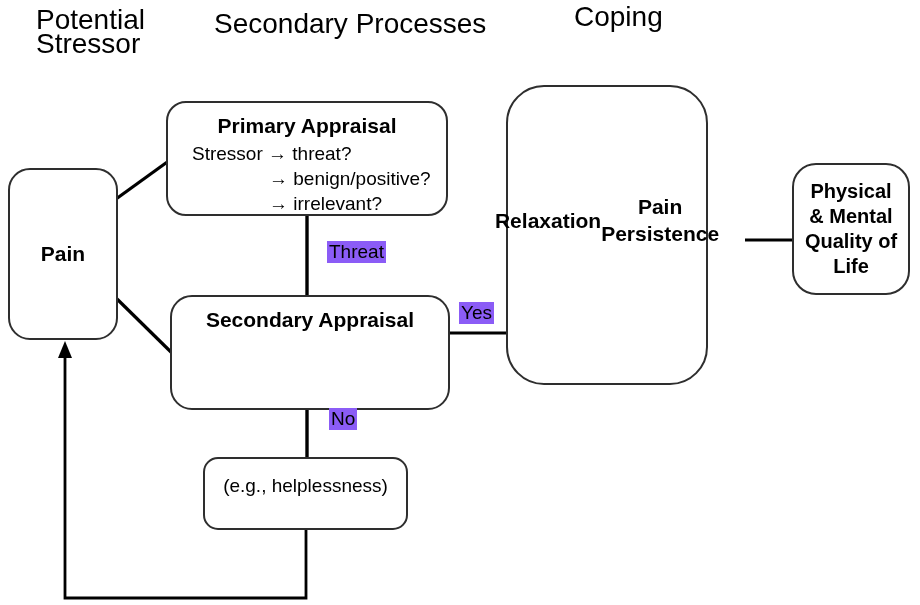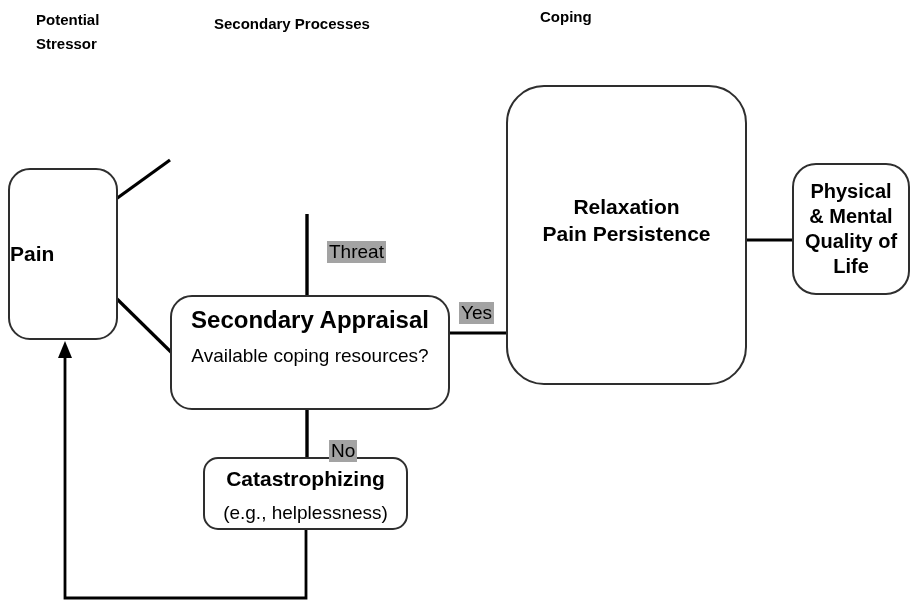--- a/index.html
+++ b/index.html
@@ -8,46 +8,46 @@
     position: relative;
     width: 920px;
     height: 605px;
     background: #ffffff;
     font-family: "Liberation Sans", sans-serif;
     color: #000000;
     overflow: hidden;
   }
   .hdr {
     position: absolute;
-    font-size: 15px;
-    font-weight: bold;
+    font-size: 28px;
+    font-weight: normal;
     line-height: 24px;
     z-index: 3;
   }
   .hdr-potential { left: 36px; top: 8px; width: 108px; }
   .hdr-appraisal { left: 214px; top: 12px; }
-  .hdr-coping    { left: 540px; top: 5px; }
+  .hdr-coping    { left: 574px; top: 5px; }
   .hdr-outcomes  { left: 781px; top: 14px; }
 
   svg.connectors {
     position: absolute;
     left: 0; top: 0;
     z-index: 1;
   }
 
   .node {
     position: absolute;
     background: #ffffff;
     border: 2px solid #2e2e2e;
     z-index: 2;
   }
   .node-pain {
     left: 8px; top: 168px; width: 110px; height: 172px;
     border-radius: 22px;
-    display: flex; align-items: center; 
+    display: flex; align-items: center; justify-content: center;
     font-size: 21px; font-weight: bold;
   }
   .node-primary {
     left: 166px; top: 101px; width: 282px; height: 115px;
     border-radius: 20px;
     padding-top: 9px;
     font-size: 19px;
   }
   .node-primary .title {
     text-align: center; font-size: 21px; font-weight: bold;
@@ -56,60 +56,60 @@
   .node-primary .pline { line-height: 25px; }
   .node-primary .pline.first  { padding-left: 24px; }
   .node-primary .pline.indent { padding-left: 101px; }
 
   .node-secondary {
     left: 170px; top: 295px; width: 280px; height: 115px;
     border-radius: 22px;
     padding-top: 9px;
     text-align: center;
   }
-  .node-secondary .title { font-size: 24px; font-weight: bold; line-height: 28px; }
+  .node-secondary .title { font-size: 21px; font-weight: bold; line-height: 28px; }
   .node-secondary .body  { font-size: 19px; margin-top: 11px; }
 
   .node-catastrophizing {
     left: 203px; top: 457px; width: 205px; height: 73px;
     border-radius: 15px;
     padding-top: 6px;
     text-align: center;
   }
   .node-catastrophizing .title { font-size: 21px; font-weight: bold; line-height: 27px; }
   .node-catastrophizing .body  { font-size: 19px; line-height: 25px; margin-top: 8px; }
 
   .node-coping {
-    left: 506px; top: 85px; width: 241px; height: 300px;
+    left: 506px; top: 85px; width: 202px; height: 300px;
     border-radius: 38px;
-    display: flex; flex-direction: column;
+    display: flex; flex-direction: row;
     align-items: center; justify-content: center;
     padding-bottom: 30px;
     text-align: center;
     font-size: 21px; font-weight: bold; line-height: 27px;
   }
   .node-outcomes {
     left: 792px; top: 163px; width: 118px; height: 132px;
     border-radius: 24px;
     display: flex; align-items: center; justify-content: center;
     text-align: center;
     padding: 0 9px;
     font-size: 20px; font-weight: bold; line-height: 25px;
   }
 
   .edge-label {
     position: absolute;
     font-size: 19px;
     z-index: 3;
-    background: #a3a3a3;
+    background: #8b5cf6;
     padding: 0 2px;
   }
   .lbl-threat { left: 327px; top: 241px; }
   .lbl-yes    { left: 459px; top: 302px; }
-  .lbl-no     { left: 329px; top: 440px; text-align: right; }
+  .lbl-no     { left: 329px; top: 408px; text-align: right; }
 </style>
 </head>
 <body>
 
 <div class="canvas">
 
   <div class="hdr hdr-potential">Potential Stressor</div>
   <div class="hdr hdr-appraisal">Secondary Processes</div>
   <div class="hdr hdr-coping">Coping</div>
 
@@ -121,28 +121,32 @@
     <line x1="307" y1="408" x2="307" y2="459" stroke="#000" stroke-width="3.4"></line>
     <line x1="745" y1="240" x2="794" y2="240" stroke="#000" stroke-width="3"></line>
     <polyline points="306,528 306,598 65,598 65,346" fill="none" stroke="#000" stroke-width="2.8"></polyline>
     <polygon points="65,341 58,358 72,358" fill="#000"></polygon>
   </svg>
 
   <div class="node node-pain">
     <span>Pain</span>
   </div>
 
+  <div class="node node-primary">
+    <div class="title">Primary Appraisal</div>
+    <div class="pline first">Stressor → threat?</div>
+    <div class="pline indent">→ benign/positive?</div>
+    <div class="pline indent">→ irrelevant?</div>
+  </div>
 
   <div class="node node-secondary">
     <div class="title">Secondary Appraisal</div>
-    <div class="body">Available coping resources?</div>
   </div>
 
   <div class="node node-catastrophizing">
-    <div class="title">Catastrophizing</div>
     <div class="body">(e.g., helplessness)</div>
   </div>
 
   <div class="node node-coping">
     <div>Relaxation</div>
     <div>Pain Persistence</div>
   </div>
 
   <div class="node node-outcomes">
     <span>Physical &amp; Mental Quality of Life</span>

